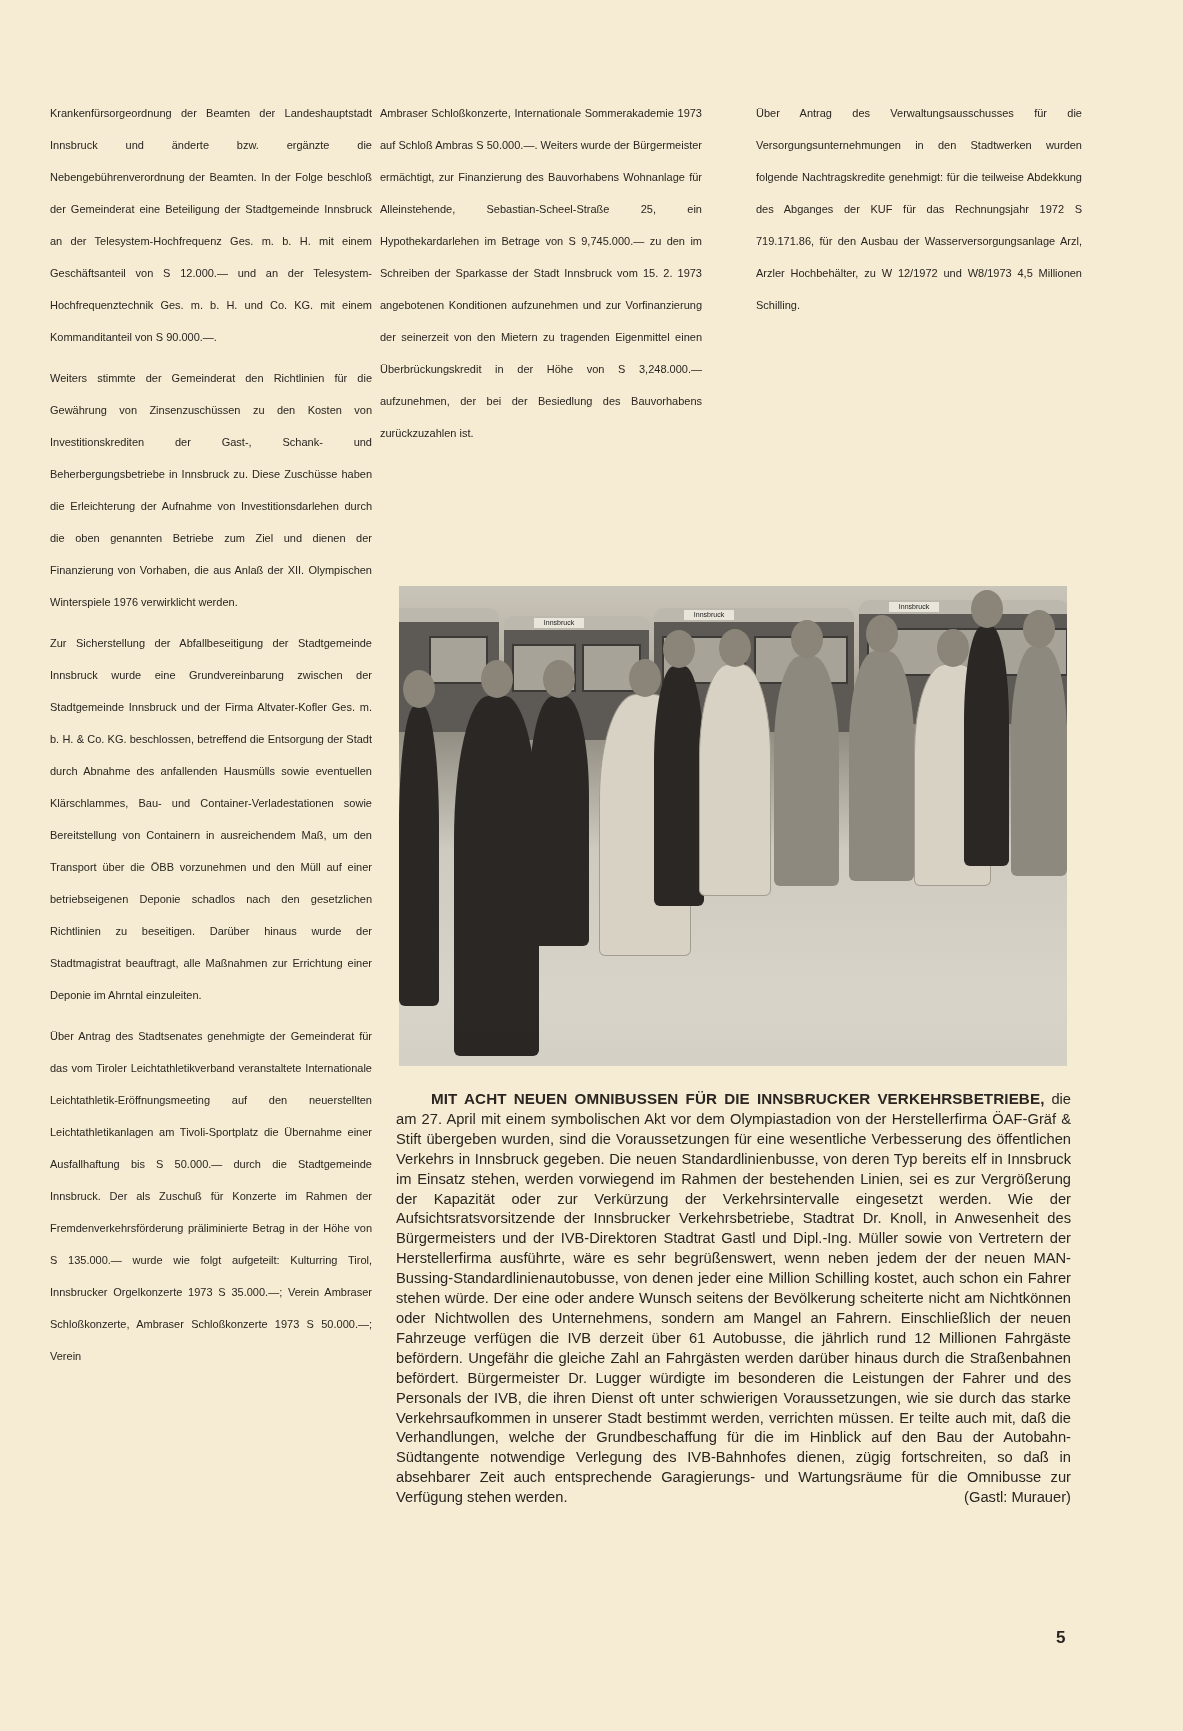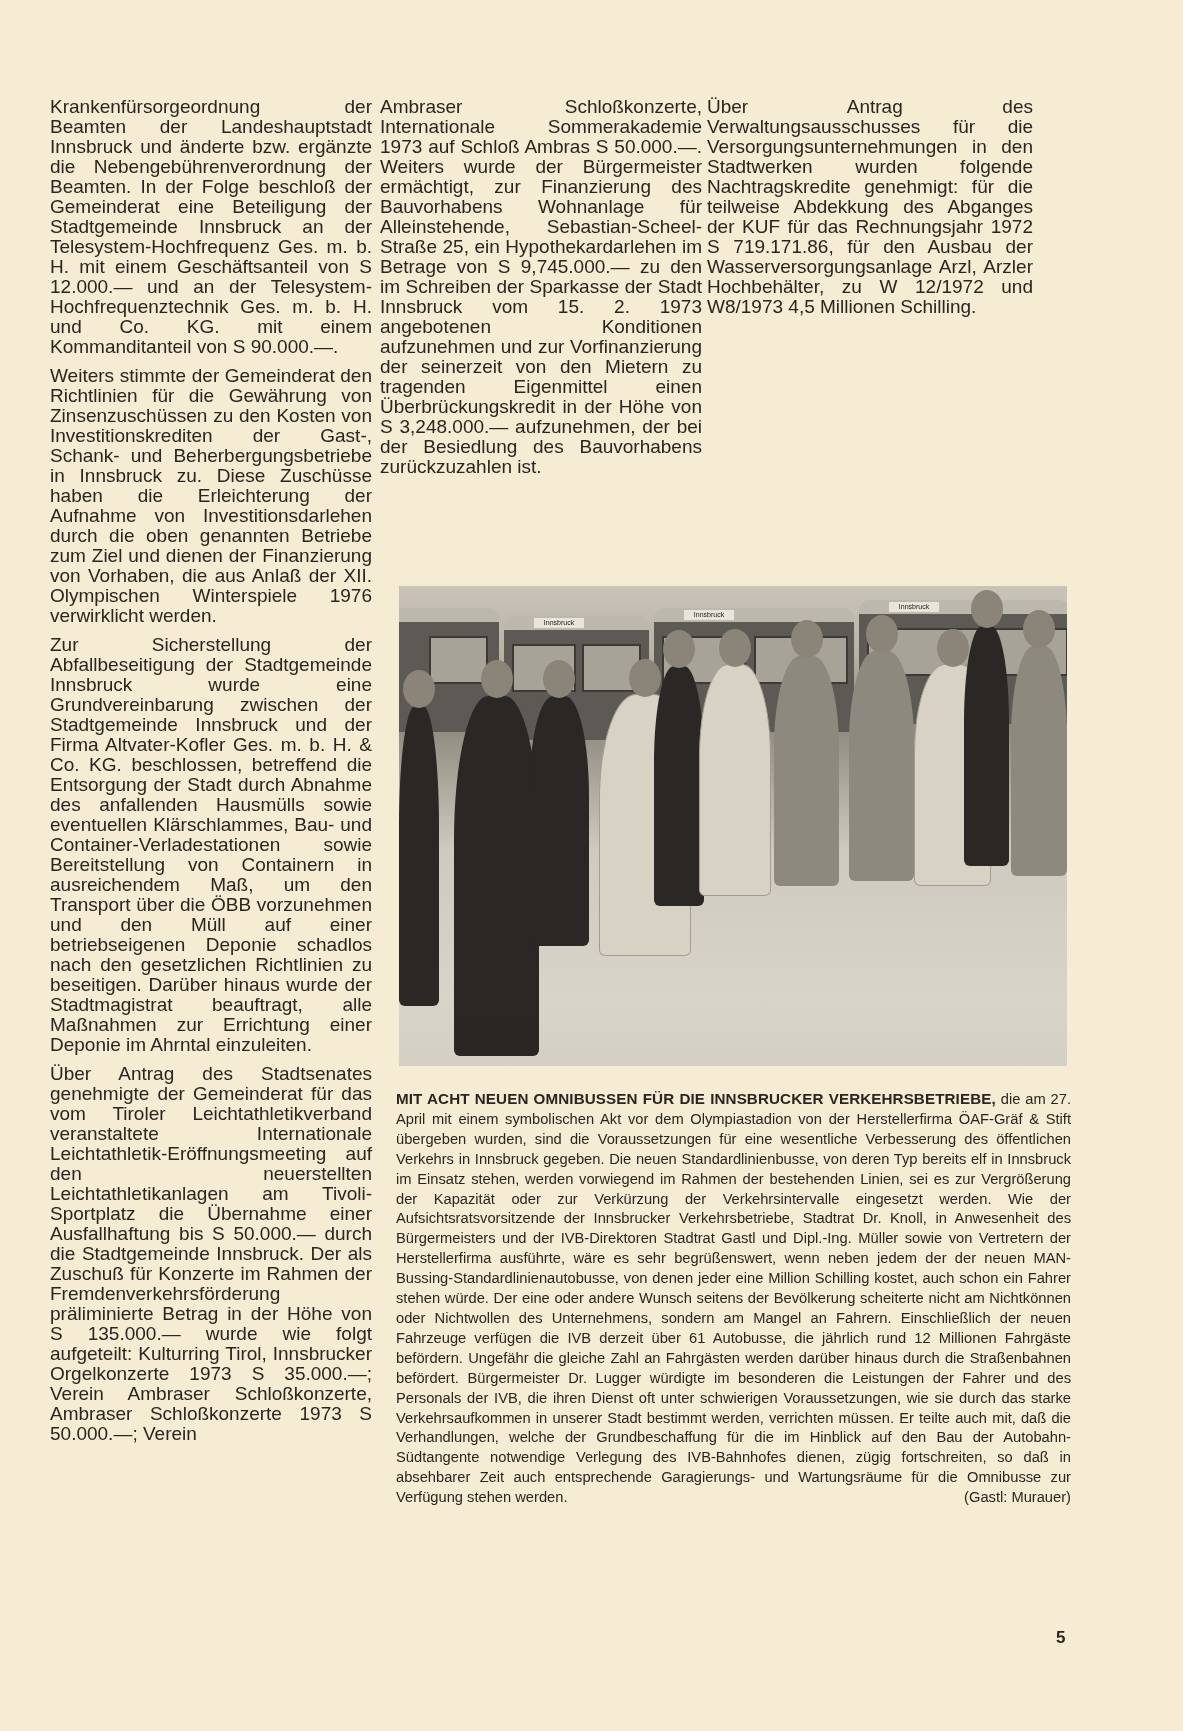--- a/index.html
+++ b/index.html
@@ -6,29 +6,29 @@
   body {
     width: 1183px; height: 1731px;
     background: #f5ecd3;
     font-family: "Liberation Sans", sans-serif;
     color: #2a2520;
     position: relative;
     overflow: hidden;
   }
   .col {
     position: absolute;
-    font-size: 19px;
-    line-height: 20px;
+    font-size: 11px;
+    line-height: 32px;
     text-align: justify;
     hyphens: manual;
   }
   .col p { margin: 0 0 9px 0; }
   #col1 { left: 50px; top: 97px; width: 322px; }
   #col2 { left: 380px; top: 97px; width: 322px; }
-  #col3 { left: 707px; top: 97px; width: 326px; }
+  #col3 { left: 756px; top: 97px; width: 326px; }
   #col3 p { margin-bottom: 0; }
   .photo {
     position: absolute; left: 399px; top: 586px; width: 668px; height: 480px;
     background: linear-gradient(180deg, #c9c4b9 0%, #b9b3a6 14%, #8c877d 28%, #cfcac0 55%, #ddd8cd 100%);
     overflow: hidden;
   }
   .bus {
     position: absolute; top: 22px; height: 110px; background: #5d5a55;
     border-top: 14px solid #bdb8ad; border-radius: 10px 10px 0 0;
   }
@@ -39,21 +39,21 @@
   }
   .person .head { position: absolute; top: -36px; left: 50%; margin-left: -16px; width: 32px; height: 38px; border-radius: 50%; background: #8a8479; }
   .dark { background: #2a2724; }
   .light { background: #d8d2c4; border: 1px solid #a39d91; }
   .mid { background: #8e897f; }
   .ground-shadow { position: absolute; left: 0; right: 0; bottom: 0; height: 70px; background: linear-gradient(180deg, rgba(0,0,0,0) 0%, rgba(0,0,0,0.04) 100%); }
   .caption {
     position: absolute; left: 396px; top: 1089px; width: 675px;
     font-size: 14.7px; line-height: 19.9px; text-align: justify;
   }
-  .caption .headline { font-weight: bold; font-size: 15.2px; letter-spacing: 0.1px; }
+  .caption .headline { font-weight: bold; font-size: 15.2px; letter-spacing: 0.1px; margin-left: 35px; }
   .caption .credit { float: right; }
   .pagenum {
     position: absolute; left: 1056px; top: 1628px;
     font-size: 17px; font-weight: bold;
   }
 </style>
 </head>
 <body>
 
 <div id="col1" class="col">

